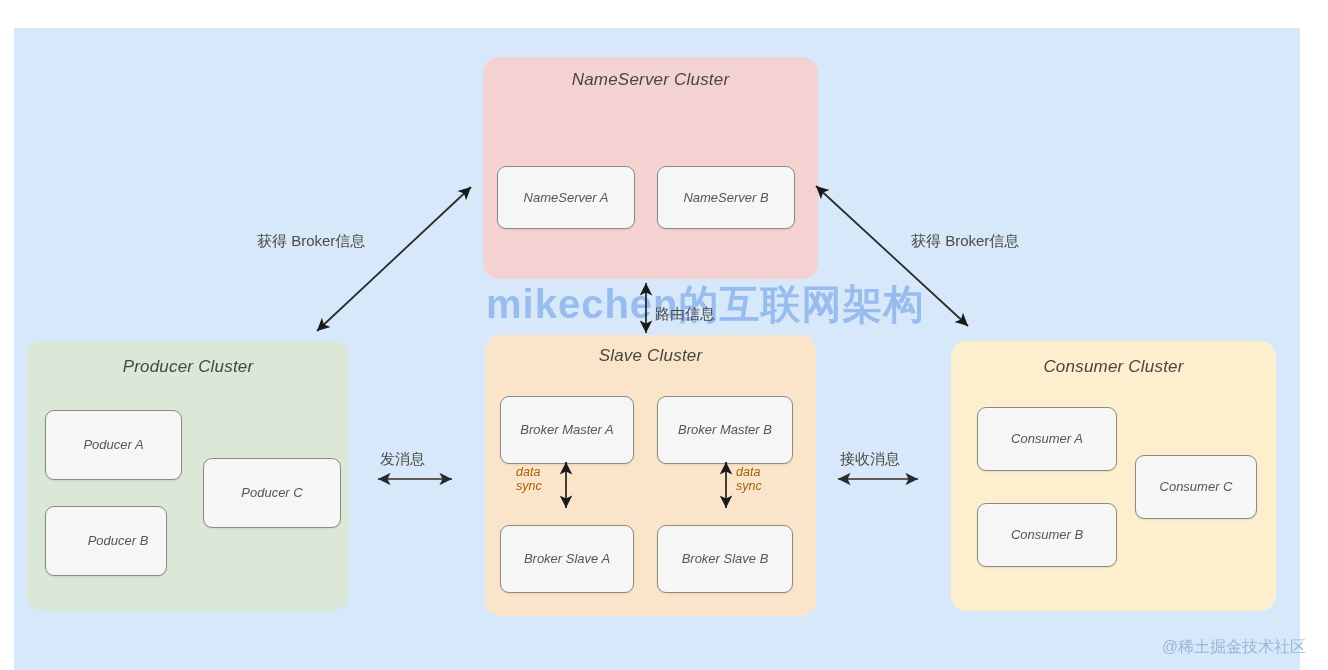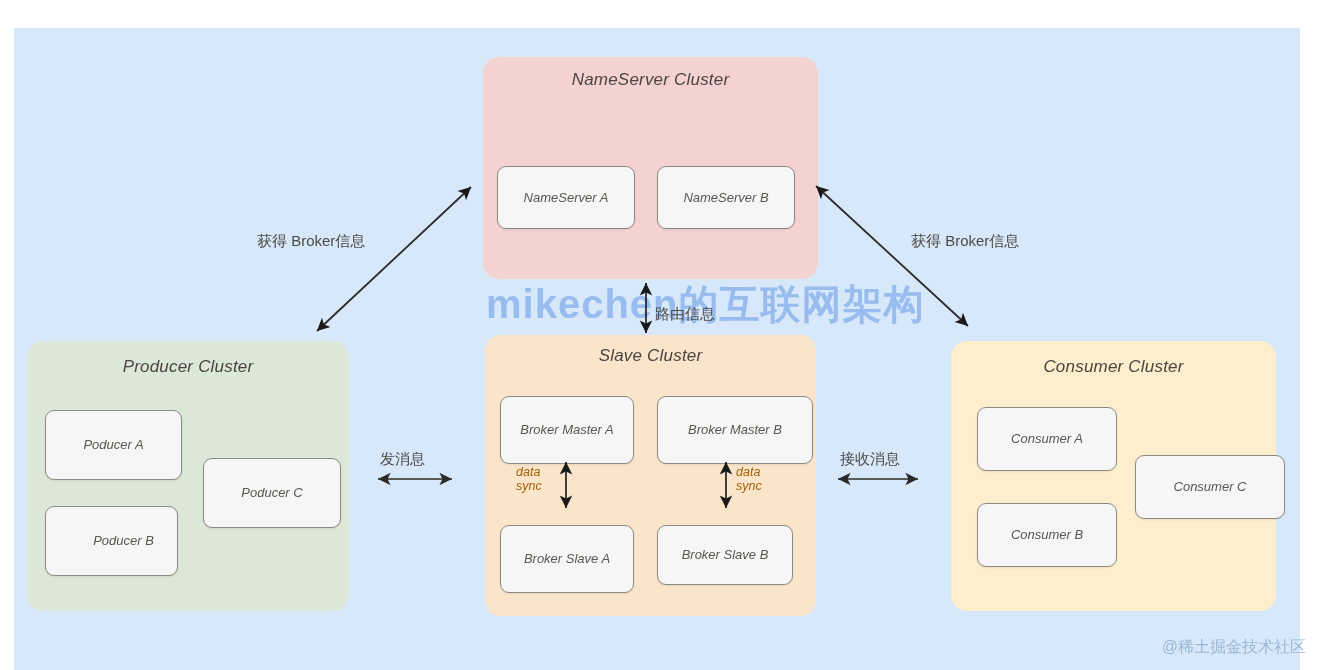--- a/index.html
+++ b/index.html
@@ -117,46 +117,46 @@
 
   <div class="cluster" id="ns-cluster">
     <div class="cluster-title" style="top:13px;">NameServer Cluster</div>
     <div class="node" style="left:14px; top:99px; width:138px; height:63px;">NameServer A</div>
     <div class="node" style="left:174px; top:99px; width:138px; height:63px;">NameServer B</div>
   </div>
 
   <div class="cluster" id="prod-cluster">
     <div class="cluster-title" style="top:16px;">Producer Cluster</div>
     <div class="node" style="left:18px; top:59px; width:137px; height:70px;">Poducer A</div>
-    <div class="node" style="left:18px; top:155px; width:133px; height:70px;padding-left:24px;">Poducer B</div>
+    <div class="node" style="left:18px; top:155px; width:122px; height:70px;padding-left:24px;">Poducer B</div>
     <div class="node" style="left:176px; top:107px; width:138px; height:70px;">Poducer C</div>
   </div>
 
   <div class="cluster" id="broker-cluster">
     <div class="cluster-title" style="top:11px;">Slave Cluster</div>
     <div class="node" style="left:15px; top:51px; width:134px; height:68px;">Broker Master A</div>
-    <div class="node" style="left:172px; top:51px; width:156px; height:68px;">Broker Master B</div>
+    <div class="node" style="left:172px; top:51px; width:136px; height:68px;">Broker Master B</div>
     <div class="node" style="left:15px; top:180px; width:134px; height:68px;">Broker Slave A</div>
-    <div class="node" style="left:172px; top:180px; width:136px; height:60px;">Broker Slave B</div>
+    <div class="node" style="left:172px; top:180px; width:136px; height:68px;">Broker Slave B</div>
 
     <div class="sync-label" style="left:31px; top:130px;">
       <div>data</div>
       <div>sync</div>
     </div>
     <div class="sync-label" style="left:251px; top:130px;">
       <div>data</div>
       <div>sync</div>
     </div>
   </div>
 
   <div class="cluster" id="cons-cluster">
     <div class="cluster-title" style="top:16px;">Consumer Cluster</div>
     <div class="node" style="left:26px; top:56px; width:140px; height:64px;">Consumer A</div>
     <div class="node" style="left:26px; top:152px; width:140px; height:64px;">Consumer  B</div>
-    <div class="node" style="left:184px; top:104px; width:150px; height:64px;">Consumer C</div>
+    <div class="node" style="left:184px; top:104px; width:122px; height:64px;">Consumer C</div>
   </div>
 
   <div id="watermark">mikechen的互联网架构</div>
   <div id="credit">@稀土掘金技术社区</div>
 
   <svg id="arrows" viewBox="0 0 1328 670" xmlns="http://www.w3.org/2000/svg">
     <defs>
       <marker id="ah-start" markerWidth="9" markerHeight="9" refX="7.5" refY="4.5" orient="auto-start-reverse" markerUnits="strokeWidth">
         <path d="M7.5,4.5 L0.5,1 L2.2,4.5 L0.5,8 Z" fill="#1a1a1a"></path>
       </marker>

